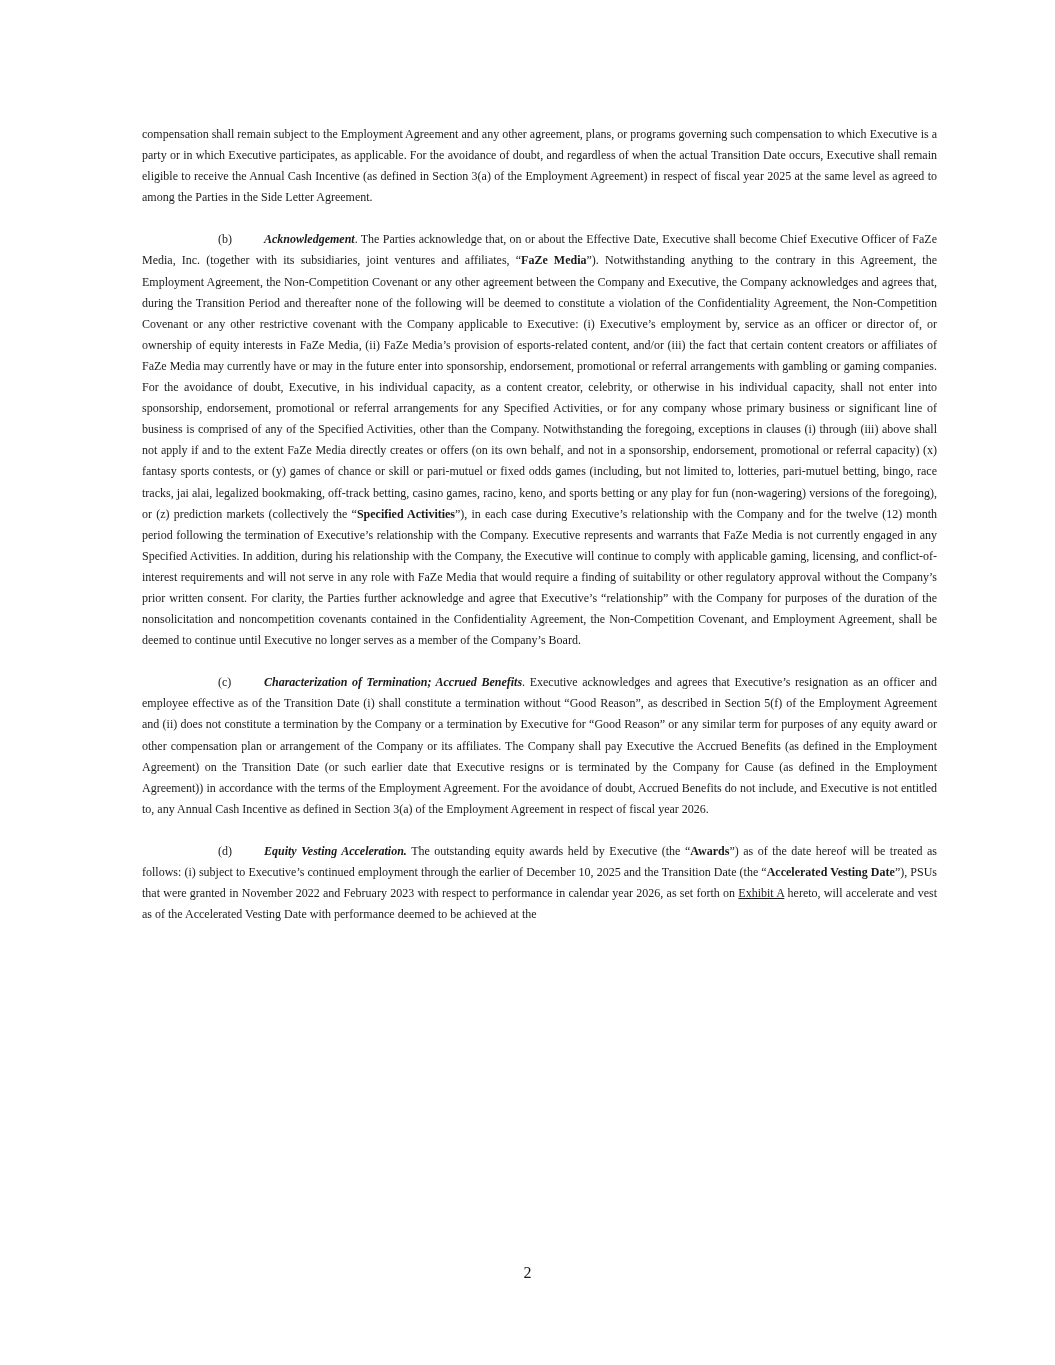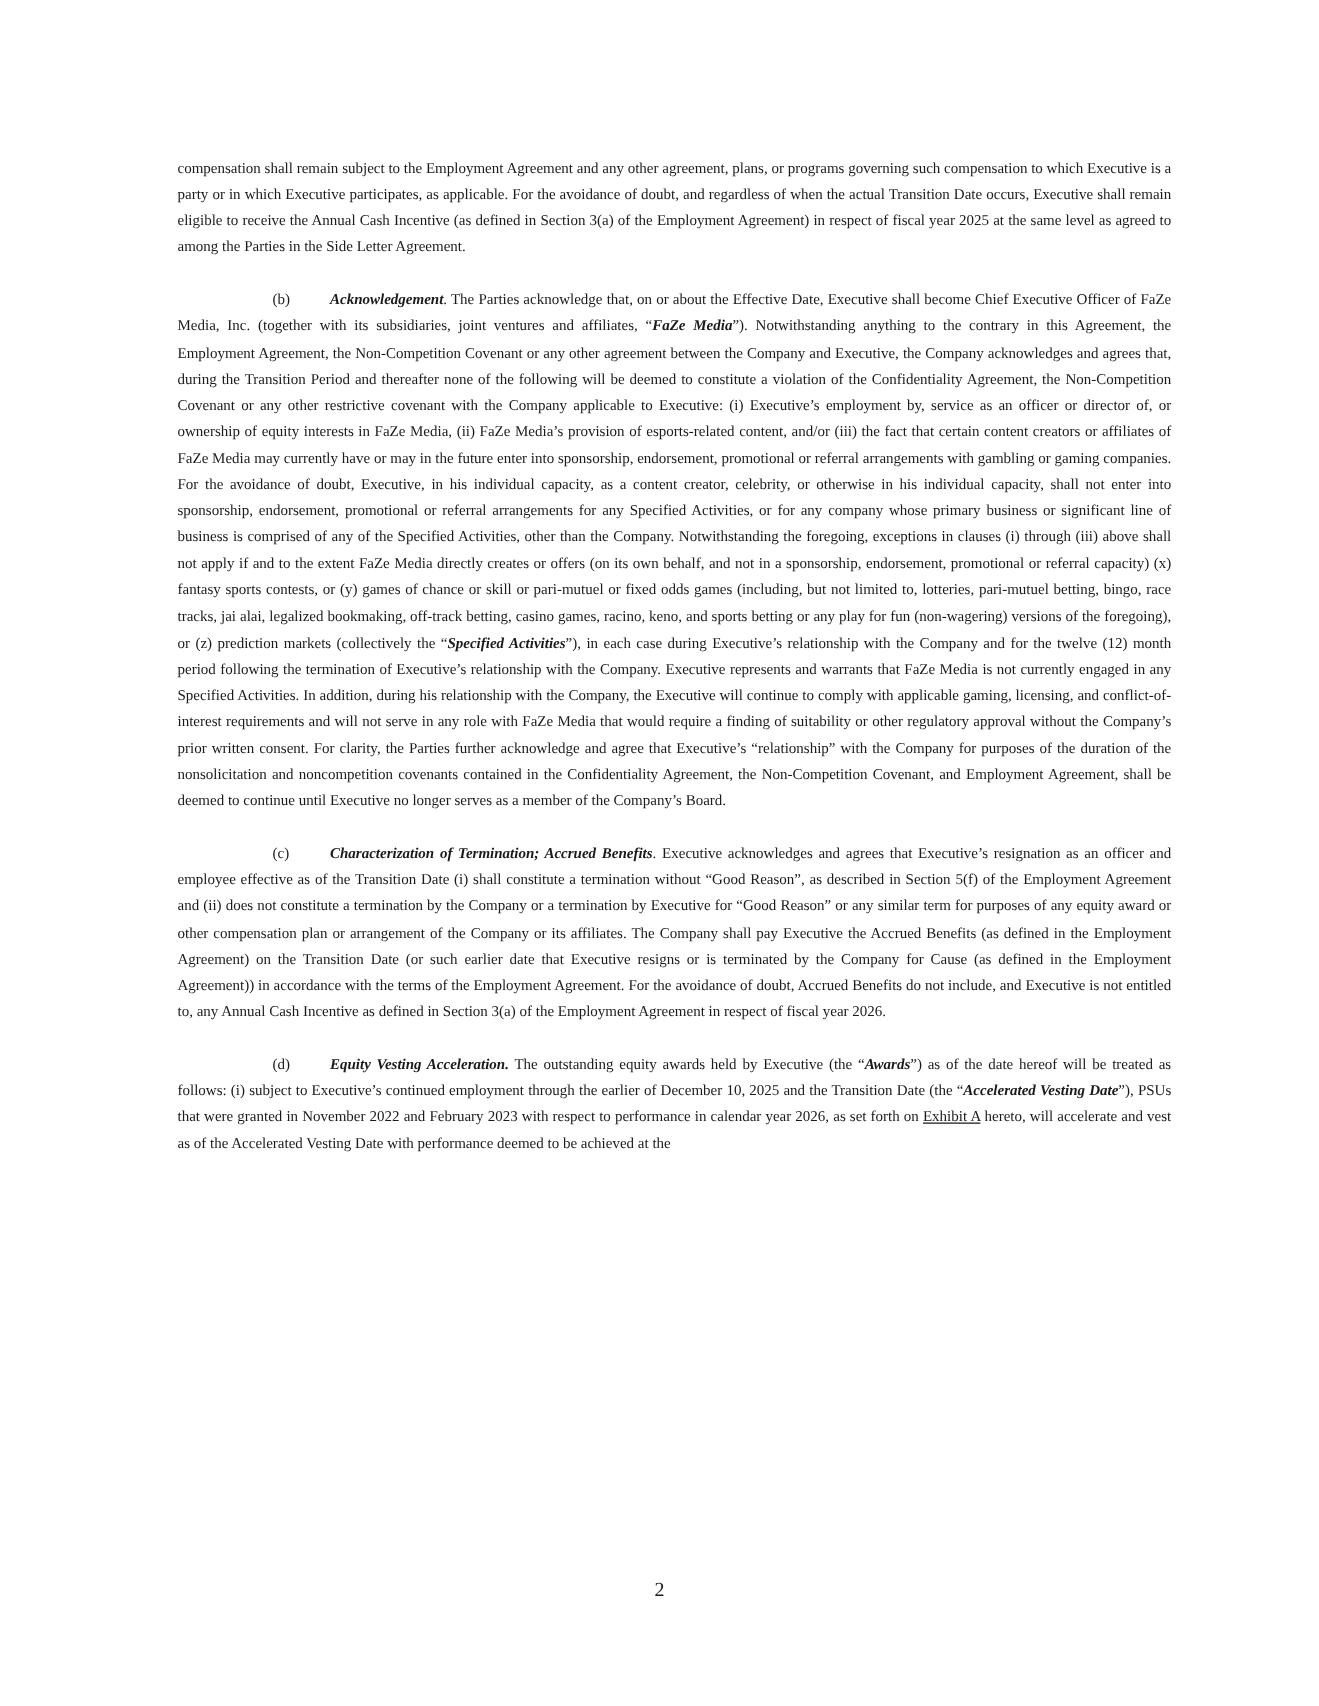--- a/index.html
+++ b/index.html
@@ -15,21 +15,21 @@
     color: #1a1a1a;
   }
   .para {
     margin: 0 0 21px 0;
     text-align: justify;
     text-align-last: left;
   }
   .indent { display: inline-block; width: 76px; }
   .label { display: inline-block; width: 46px; }
   .heading { font-style: italic; font-weight: bold; }
-  .b { font-weight: bold; font-style: italic; }
+  .b { font-weight: bold; }
   .u { text-decoration: underline; }
   .page-number {
     position: absolute;
     left: 0;
     width: 1055px;
     top: 1264px;
     text-align: center;
     font-family: "Liberation Serif", "DejaVu Serif", serif;
     font-size: 16px;
     color: #1a1a1a;

